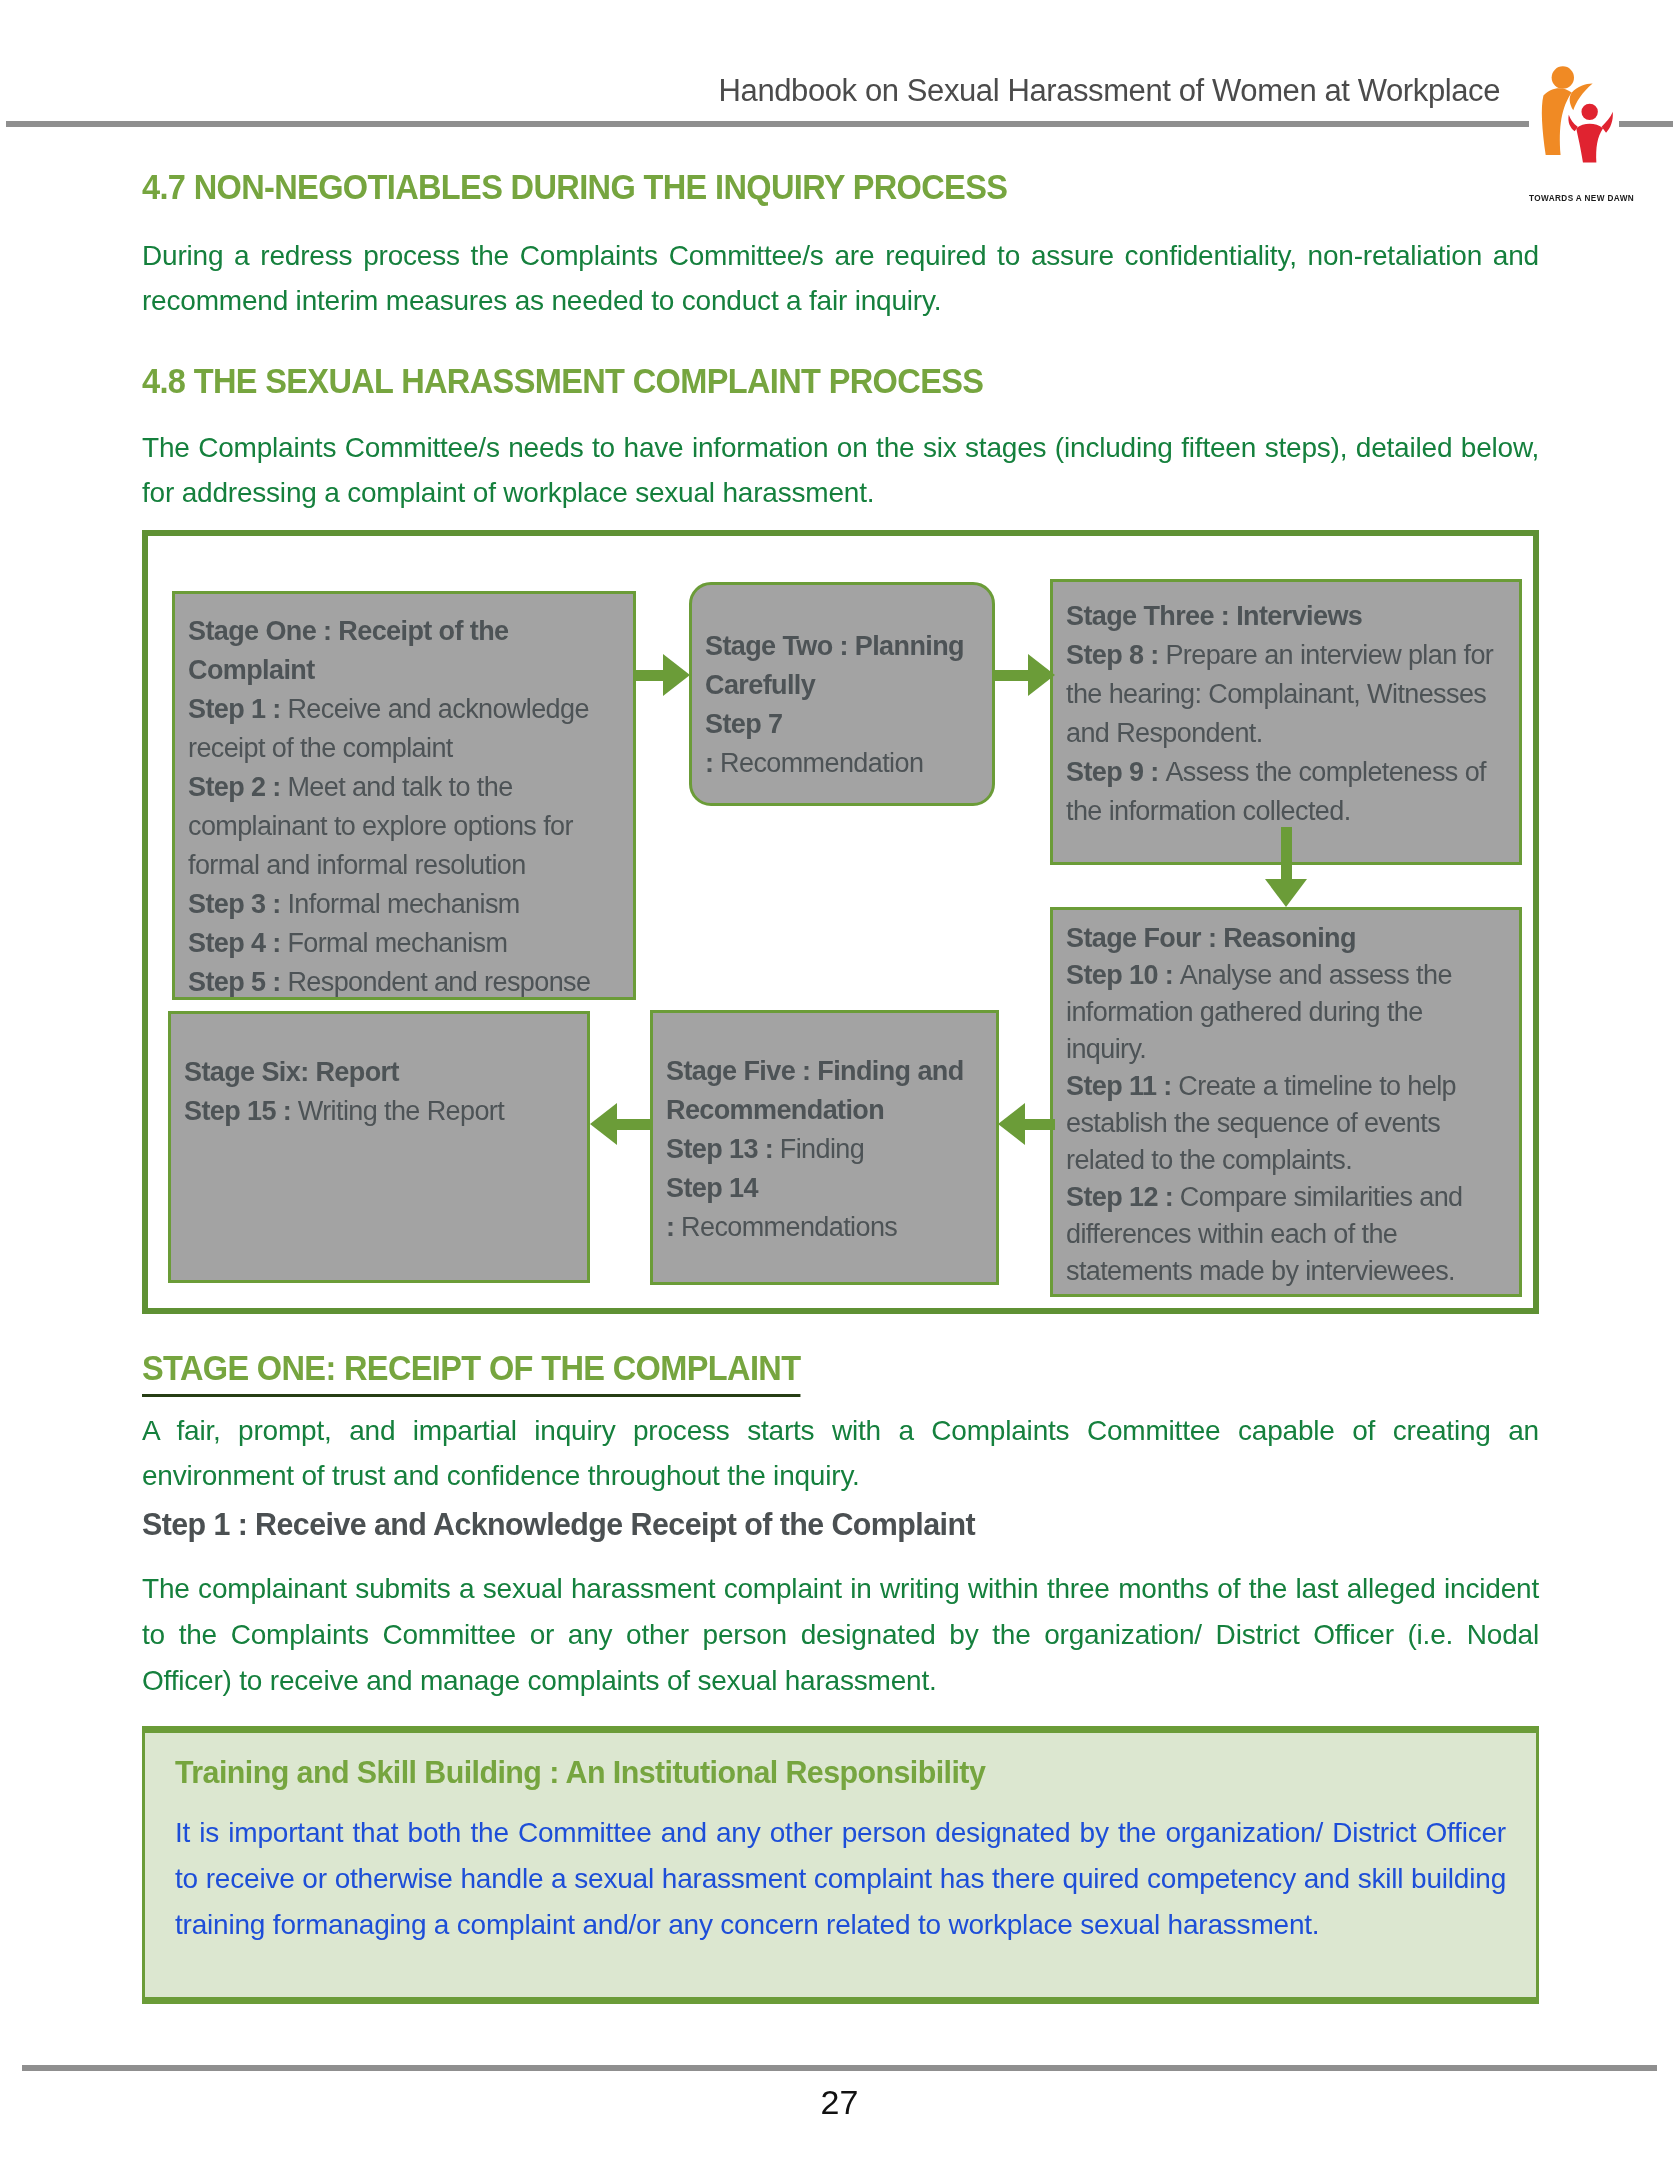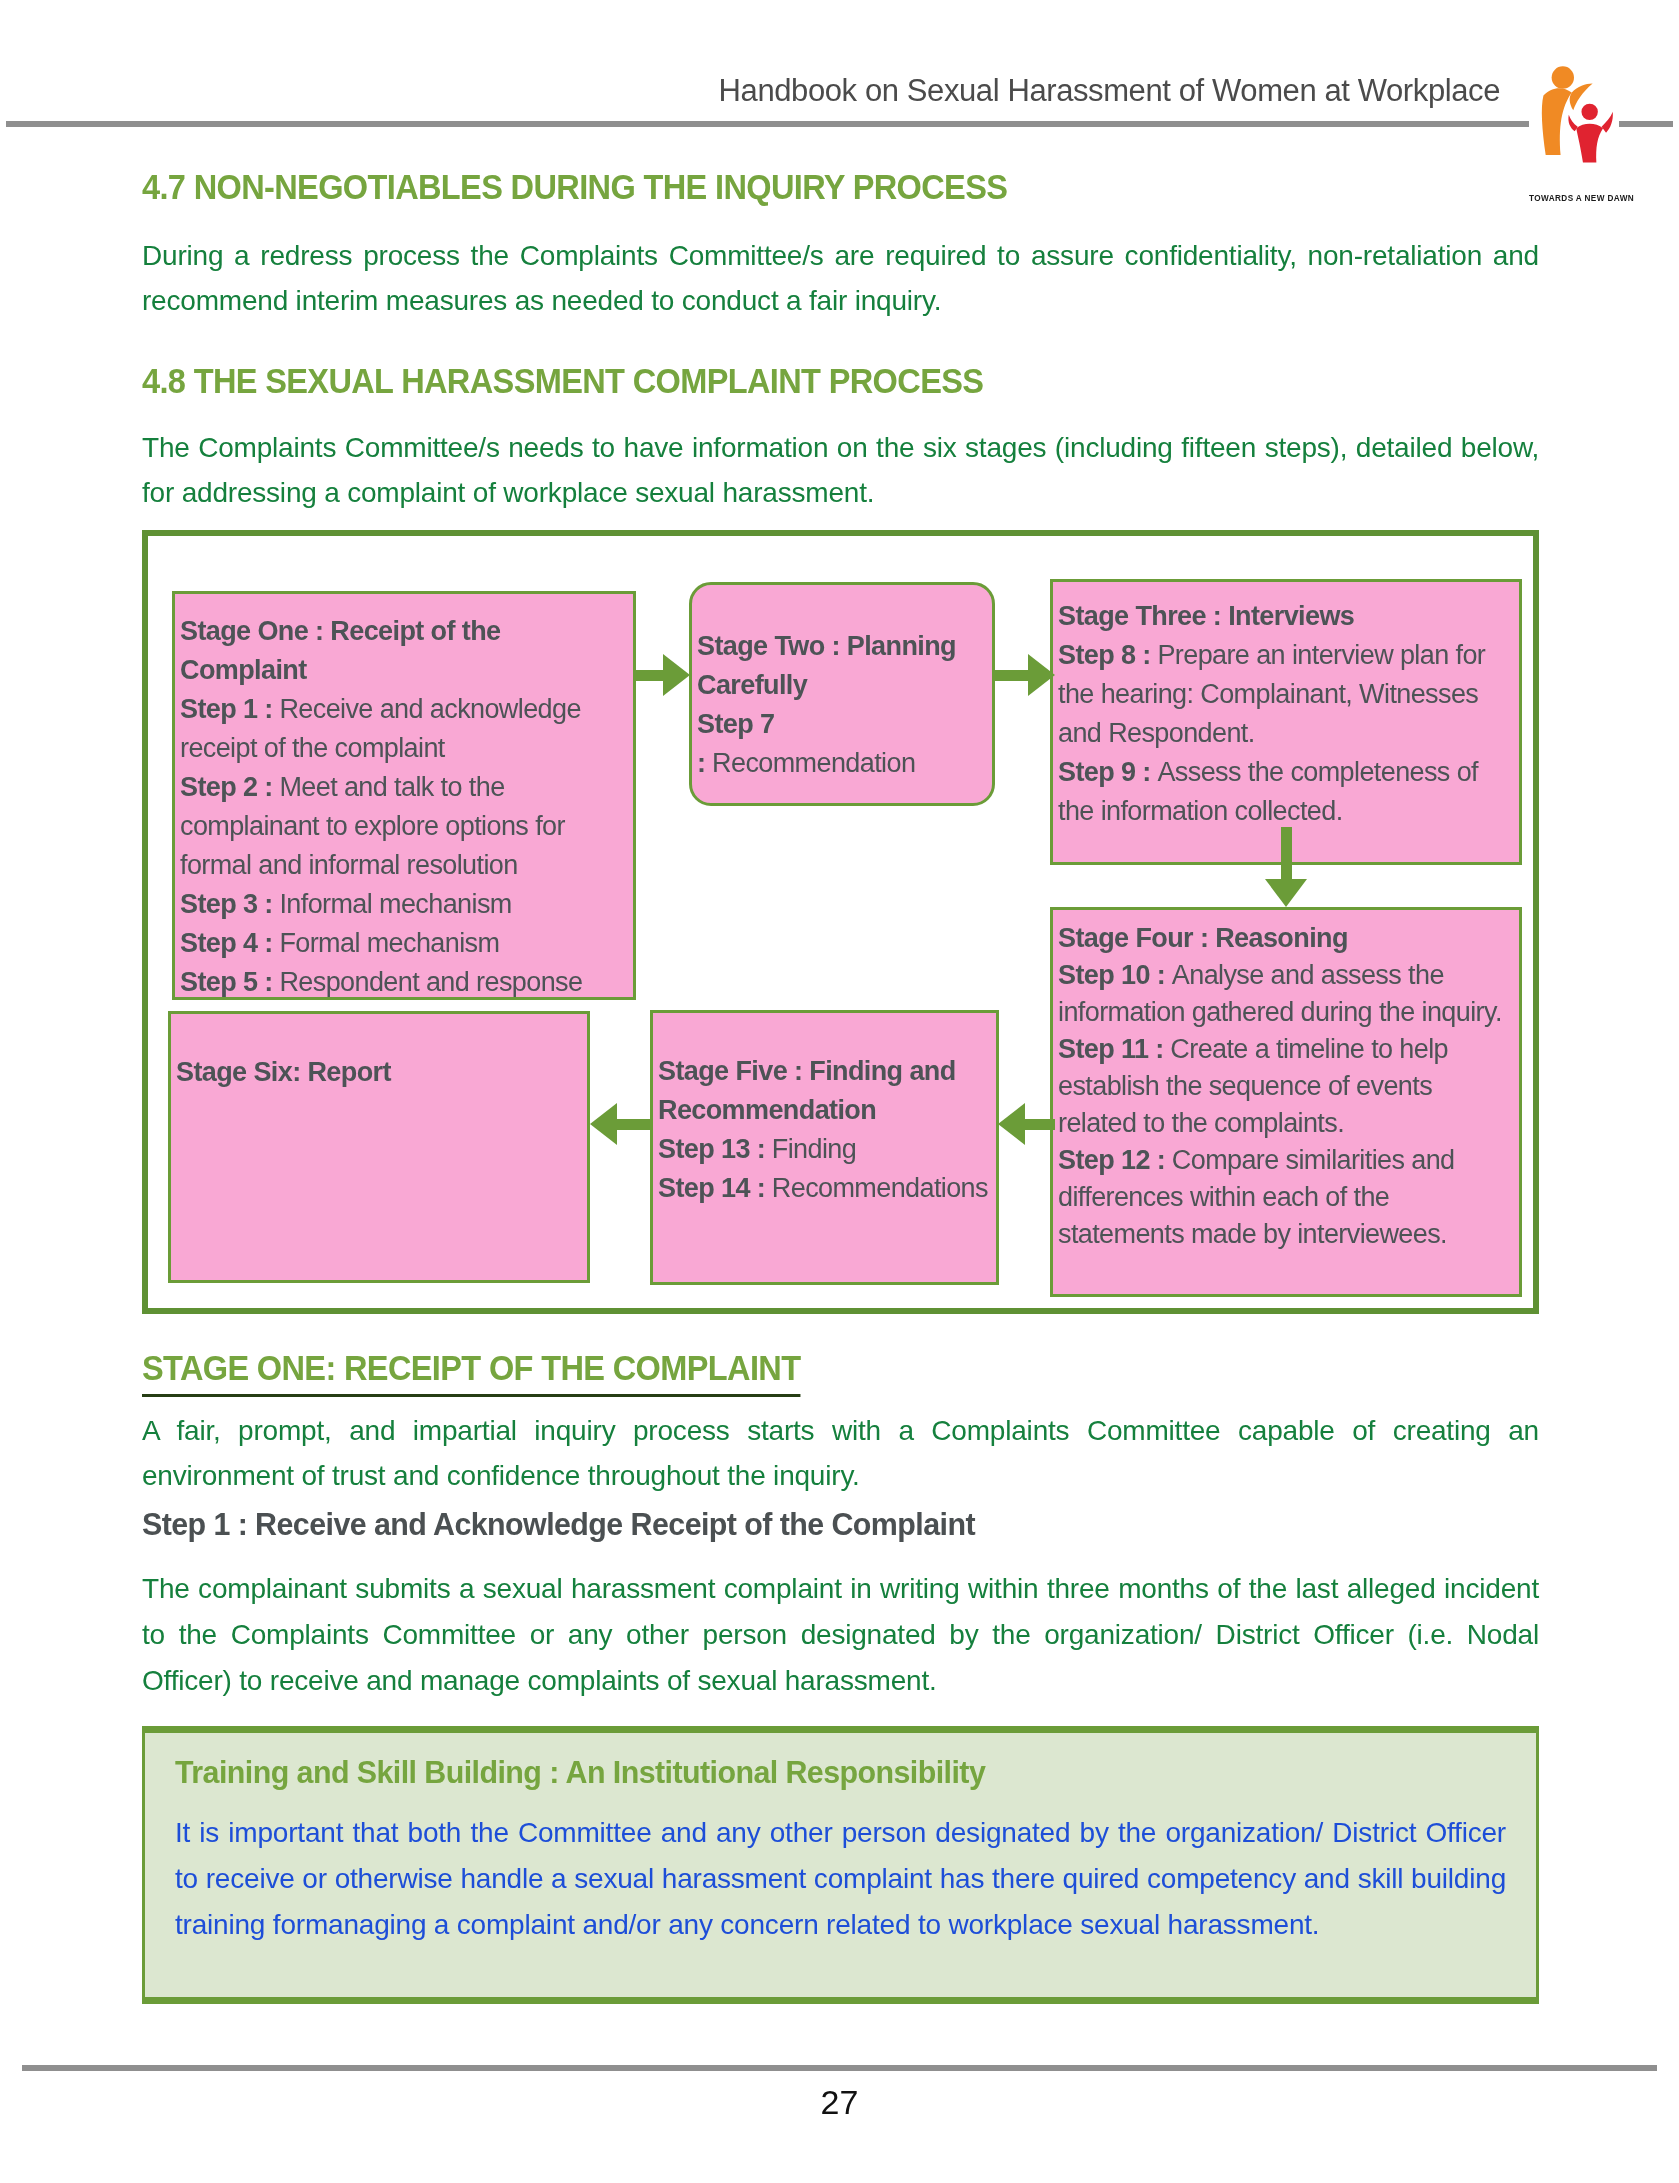--- a/index.html
+++ b/index.html
@@ -38,22 +38,22 @@
     position:absolute; left:142px; top:1506px; font-size:32px; font-weight:bold; color:#4b5052;
     letter-spacing:-0.6px; transform:scaleX(0.95); transform-origin:left center; white-space:nowrap;
   }
   .p-step1 { top:1566px; line-height:46px; }
   
   .flow {
     position:absolute; left:142px; top:530px; width:1397px; height:784px;
     border:6px solid #5f9134; box-sizing:border-box;
   }
   .stage-box {
-    position:absolute; background:#f9a8d4; border:3.7px solid #6b9c38; box-sizing:border-box;
-    font-size:27px; line-height:39px; letter-spacing:-0.6px; color:#4d5356; padding:18px 5px;
+    position:absolute; background:#a3a3a3; border:3.7px solid #6b9c38; box-sizing:border-box;
+    font-size:27px; line-height:39px; letter-spacing:-0.6px; color:#4d5356; padding:18px 13px;
   }
   .stage-box .stage-heading { font-weight:bold; }
   .stage-box .b { font-weight:bold; padding-right:6.7px; }
   .s1 { left:24px;   top:55px;  width:464px; height:409px; }
   .s2 { left:541px;  top:46px;  width:306px; height:224px; padding-top:42px;border-radius:22px; }
   .s3 { left:902px; top:43px;  width:472px; height:286px; padding-top:15px; }
   .s4 { left:902px; top:371px; width:472px; height:390px; padding-top:10.4px; line-height:37px; }
   .s5 { left:502px;  top:474px; width:349px; height:275px; padding-top:39px; }
   .s6 { left:20px;   top:475px; width:422px; height:272px; padding-top:39px; }
   .arr { position:absolute; }
@@ -147,20 +147,21 @@
     </div>
 
     <div class="stage-box s5">
       <div class="stage-heading">Stage Five : Finding and Recommendation</div>
       <div class="step"><span class="b">Step 13 :</span><span>Finding</span></div>
       <div class="step"><span class="b">Step 14 :</span><span>Recommendations</span></div>
     </div>
 
     <div class="stage-box s6">
       <div class="stage-heading">Stage Six: Report</div>
+      <div class="step"><span class="b">Step 15 :</span><span>Writing the Report</span></div>
     </div>
 
     <div class="arr a1">
         <div class="stem"></div>
         <div class="head"></div>
       </div>
     <div class="arr a2">
         <div class="stem"></div>
         <div class="head"></div>
       </div>

